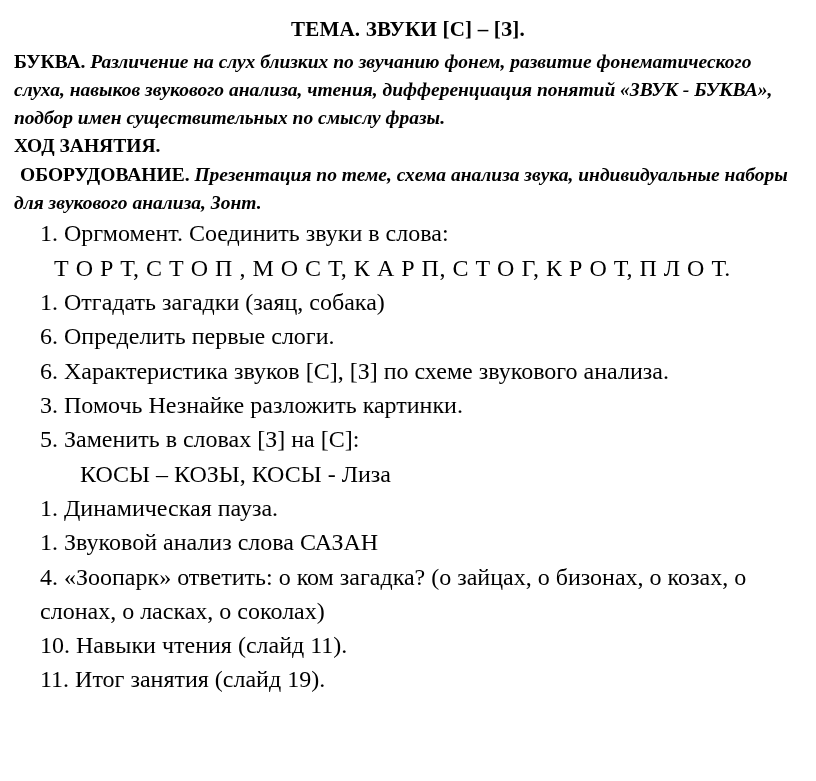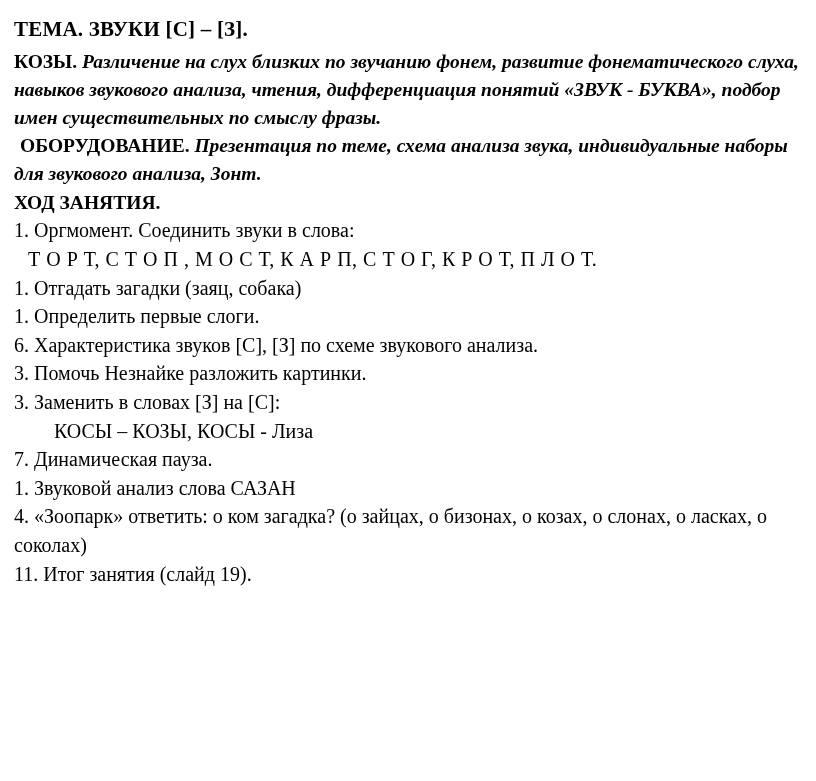--- a/index.html
+++ b/index.html
@@ -15,20 +15,21 @@
     overflow: hidden;
   }
   .page {
     width: 816px;
     height: 781px;
     box-sizing: border-box;
     padding: 12px 14px 0 14px;
     position: relative;
   }
   .title {
+    text-align: center;
     font-size: 21px;
     font-weight: bold;
     letter-spacing: 0.2px;
     margin: 4px 0 6px 0;
     line-height: 1.25;
   }
   .para {
     font-size: 19.5px;
     line-height: 1.42;
     margin: 0 0 0 0;
@@ -40,22 +41,23 @@
     margin-top: 2px;
   }
   .block-equip {
     margin-top: 1px;
     text-indent: 6px;
   }
   .block-course {
     margin-top: 1px;
   }
   .line {
-    font-size: 20px;
+    font-size: 24px;
     line-height: 1.43;
+    margin-left: 26px;
   }
   .indent-1 {
     padding-left: 14px;
     font-family: Liberation Serif, serif;
   }
   .indent-2 {
     padding-left: 40px;
   }
   .spaced {
     letter-spacing: 0.5px;
@@ -64,41 +66,42 @@
 </head>
 <body>
 
 <div class="page">
 
   <div class="title">
     <span class="b">ТЕМА</span><span class="b">. </span><span class="b">ЗВУКИ [С] – [З].</span>
   </div>
 
   <div class="para block-goal">
-    <span class="b">КОЗЫ.</span>
+    <span class="b">БУКВА.</span>
     <span class="bi">Различение на слух близких по звучанию фонем, развитие фонематического слуха, навыков звукового анализа, чтения, дифференциация понятий «ЗВУК - БУКВА», подбор имен существительных по смыслу фразы.</span>
+  </div>
+
+  <div class="para block-course">
+    <span class="b">ХОД ЗАНЯТИЯ.</span>
   </div>
 
   <div class="para block-equip">
     <span class="b">ОБОРУДОВАНИЕ.</span>
     <span class="bi">Презентация по теме, схема анализа звука, индивидуальные наборы для звукового анализа, Зонт.</span>
   </div>
 
-  <div class="para block-course">
-    <span class="b">ХОД ЗАНЯТИЯ.</span>
-  </div>
-
   <div>
     <div class="line">1. Оргмомент. Соединить звуки в слова:</div>
     <div class="line indent-1 spaced">Т О Р Т,  С Т О П ,  М О С Т,  К А Р П,  С Т О Г,   К Р О Т,   П Л О Т.</div>
     <div class="line">1. Отгадать загадки (заяц, собака)</div>
-    <div class="line">1. Определить первые слоги.</div>
+    <div class="line">6. Определить первые слоги.</div>
     <div class="line">6. Характеристика звуков [С], [З] по схеме звукового анализа.</div>
     <div class="line">3. Помочь Незнайке разложить картинки.</div>
-    <div class="line">3. Заменить в словах [З] на [С]:</div>
+    <div class="line">5. Заменить в словах [З] на [С]:</div>
     <div class="line indent-2">КОСЫ – КОЗЫ, КОСЫ - Лиза</div>
-    <div class="line">7. Динамическая пауза.</div>
+    <div class="line">1. Динамическая пауза.</div>
     <div class="line">1. Звуковой анализ слова САЗАН</div>
     <div class="line">4. «Зоопарк» ответить: о ком загадка? (о зайцах, о бизонах, о козах, о слонах, о ласках, о соколах)</div>
+    <div class="line">10. Навыки чтения (слайд 11).</div>
     <div class="line">11. Итог занятия (слайд 19).</div>
   </div>
 
 </div>
 
 </body></html>

